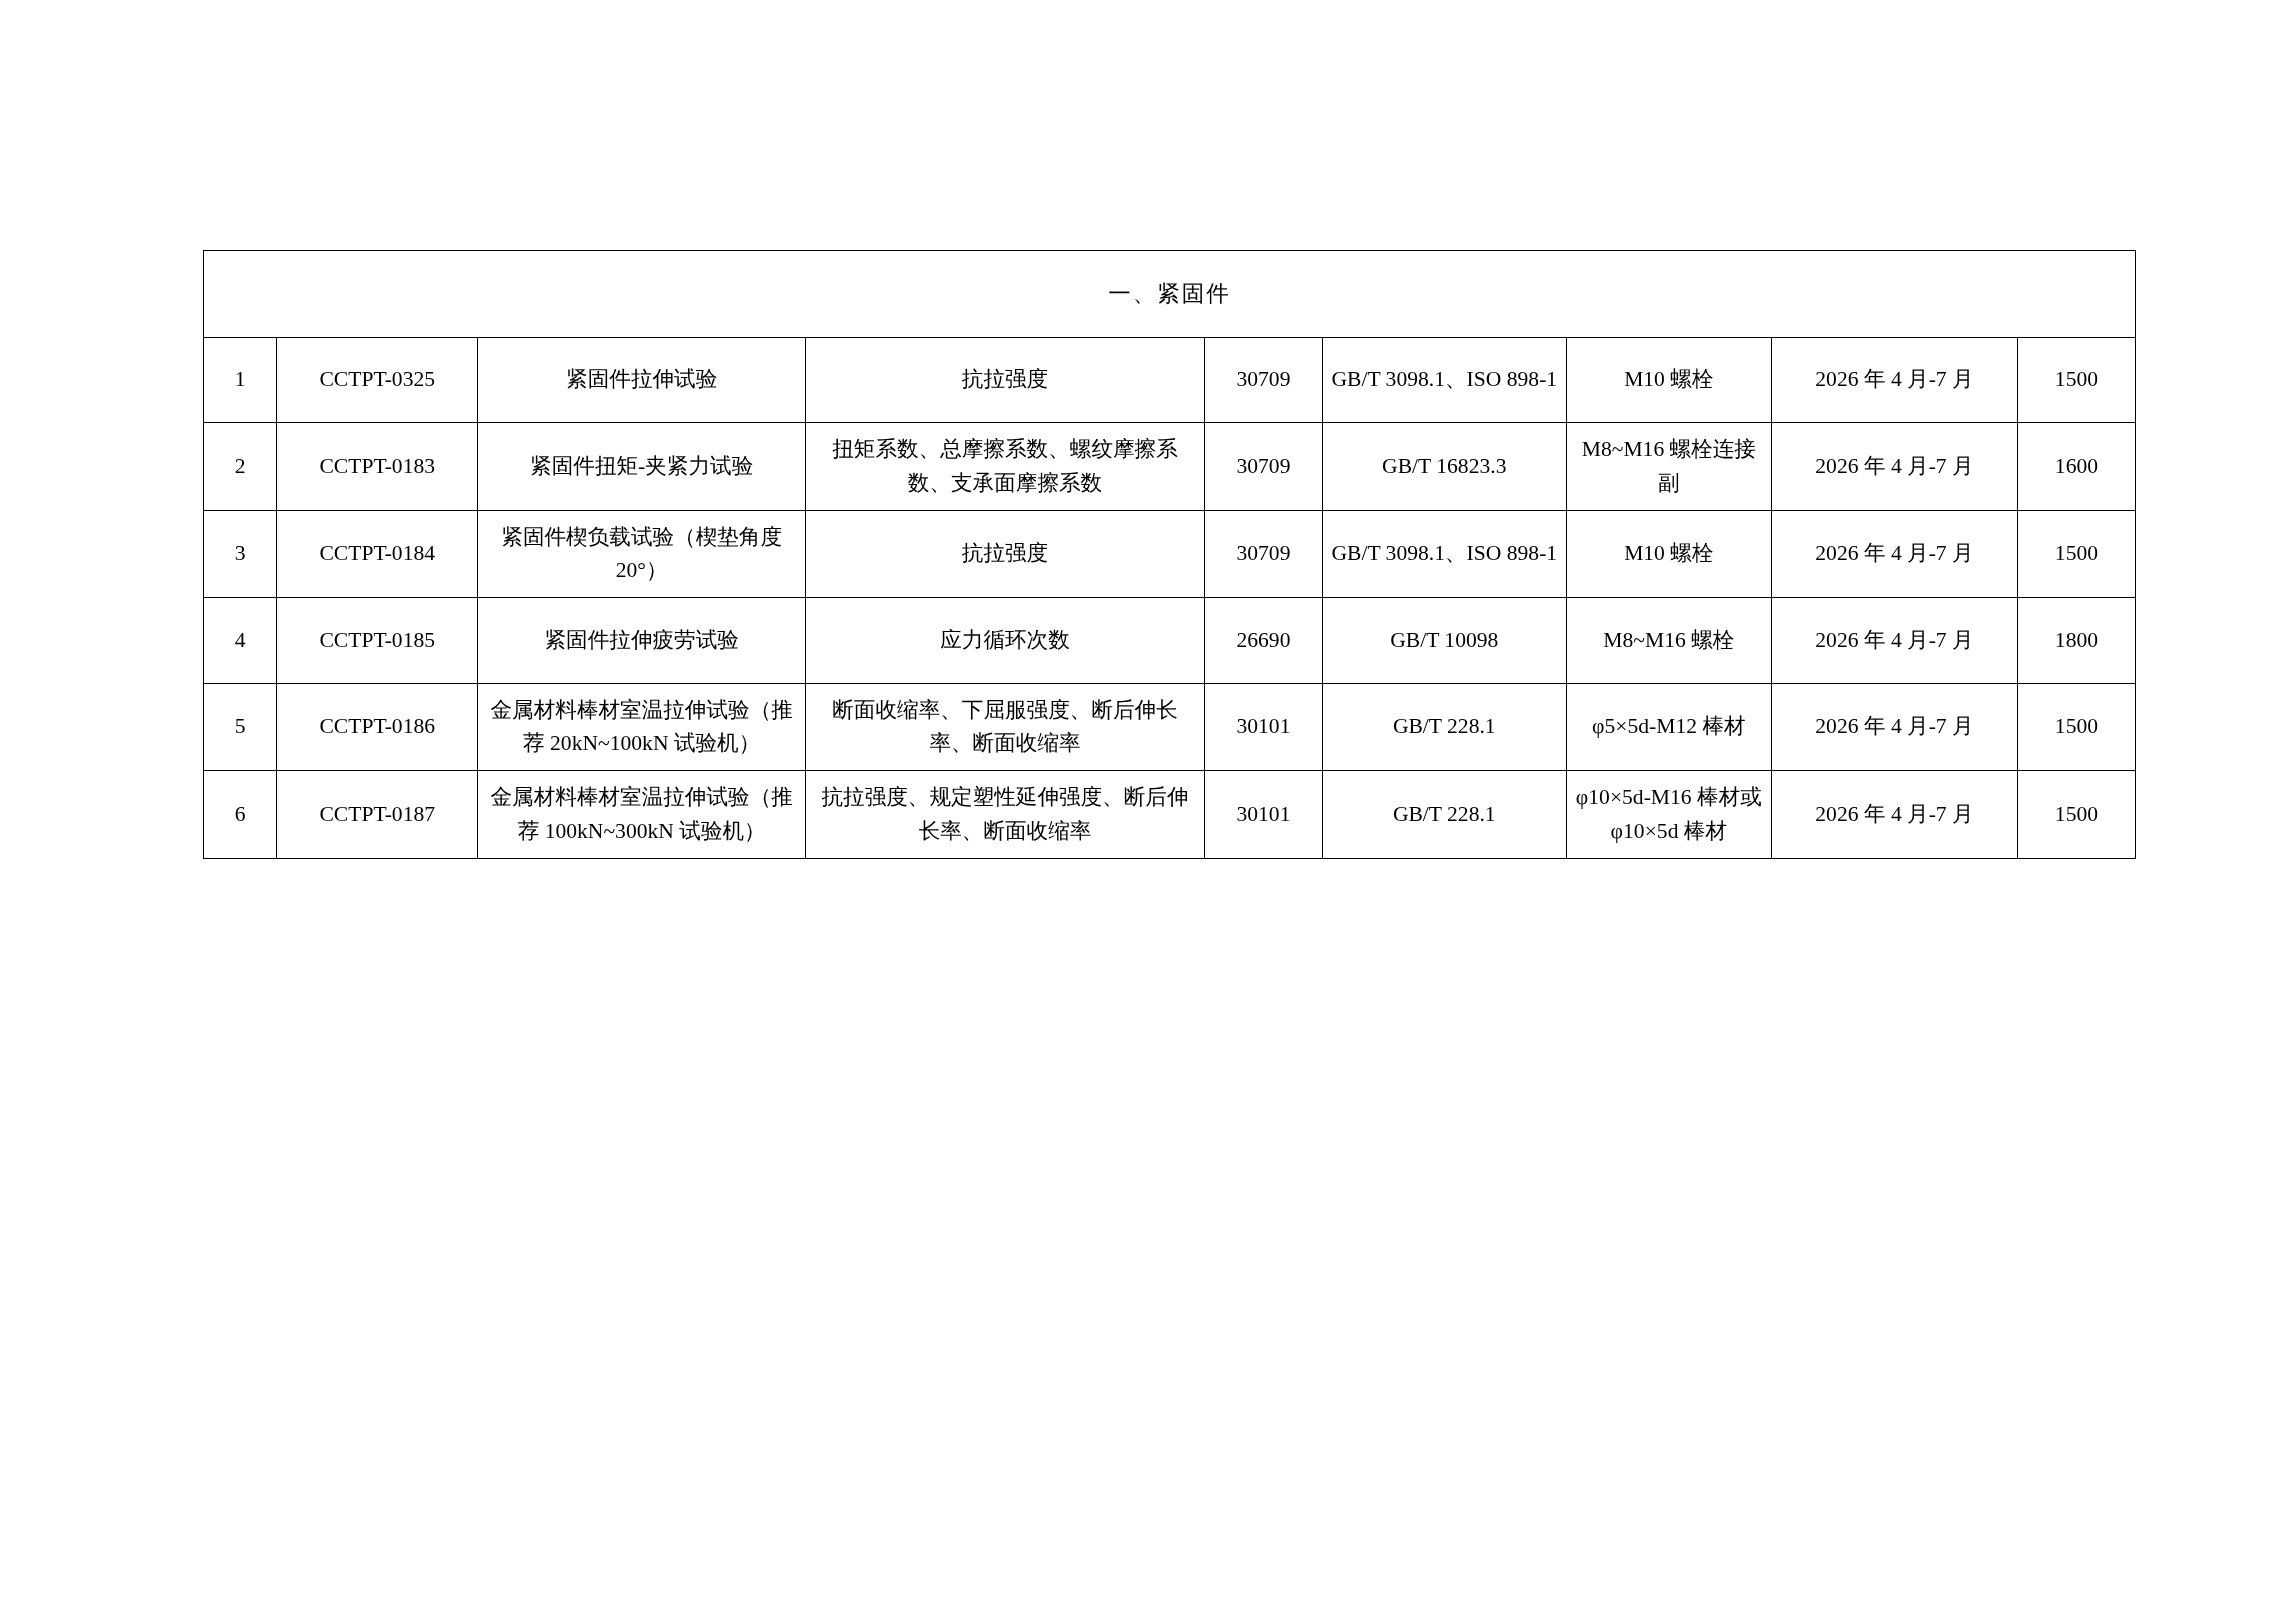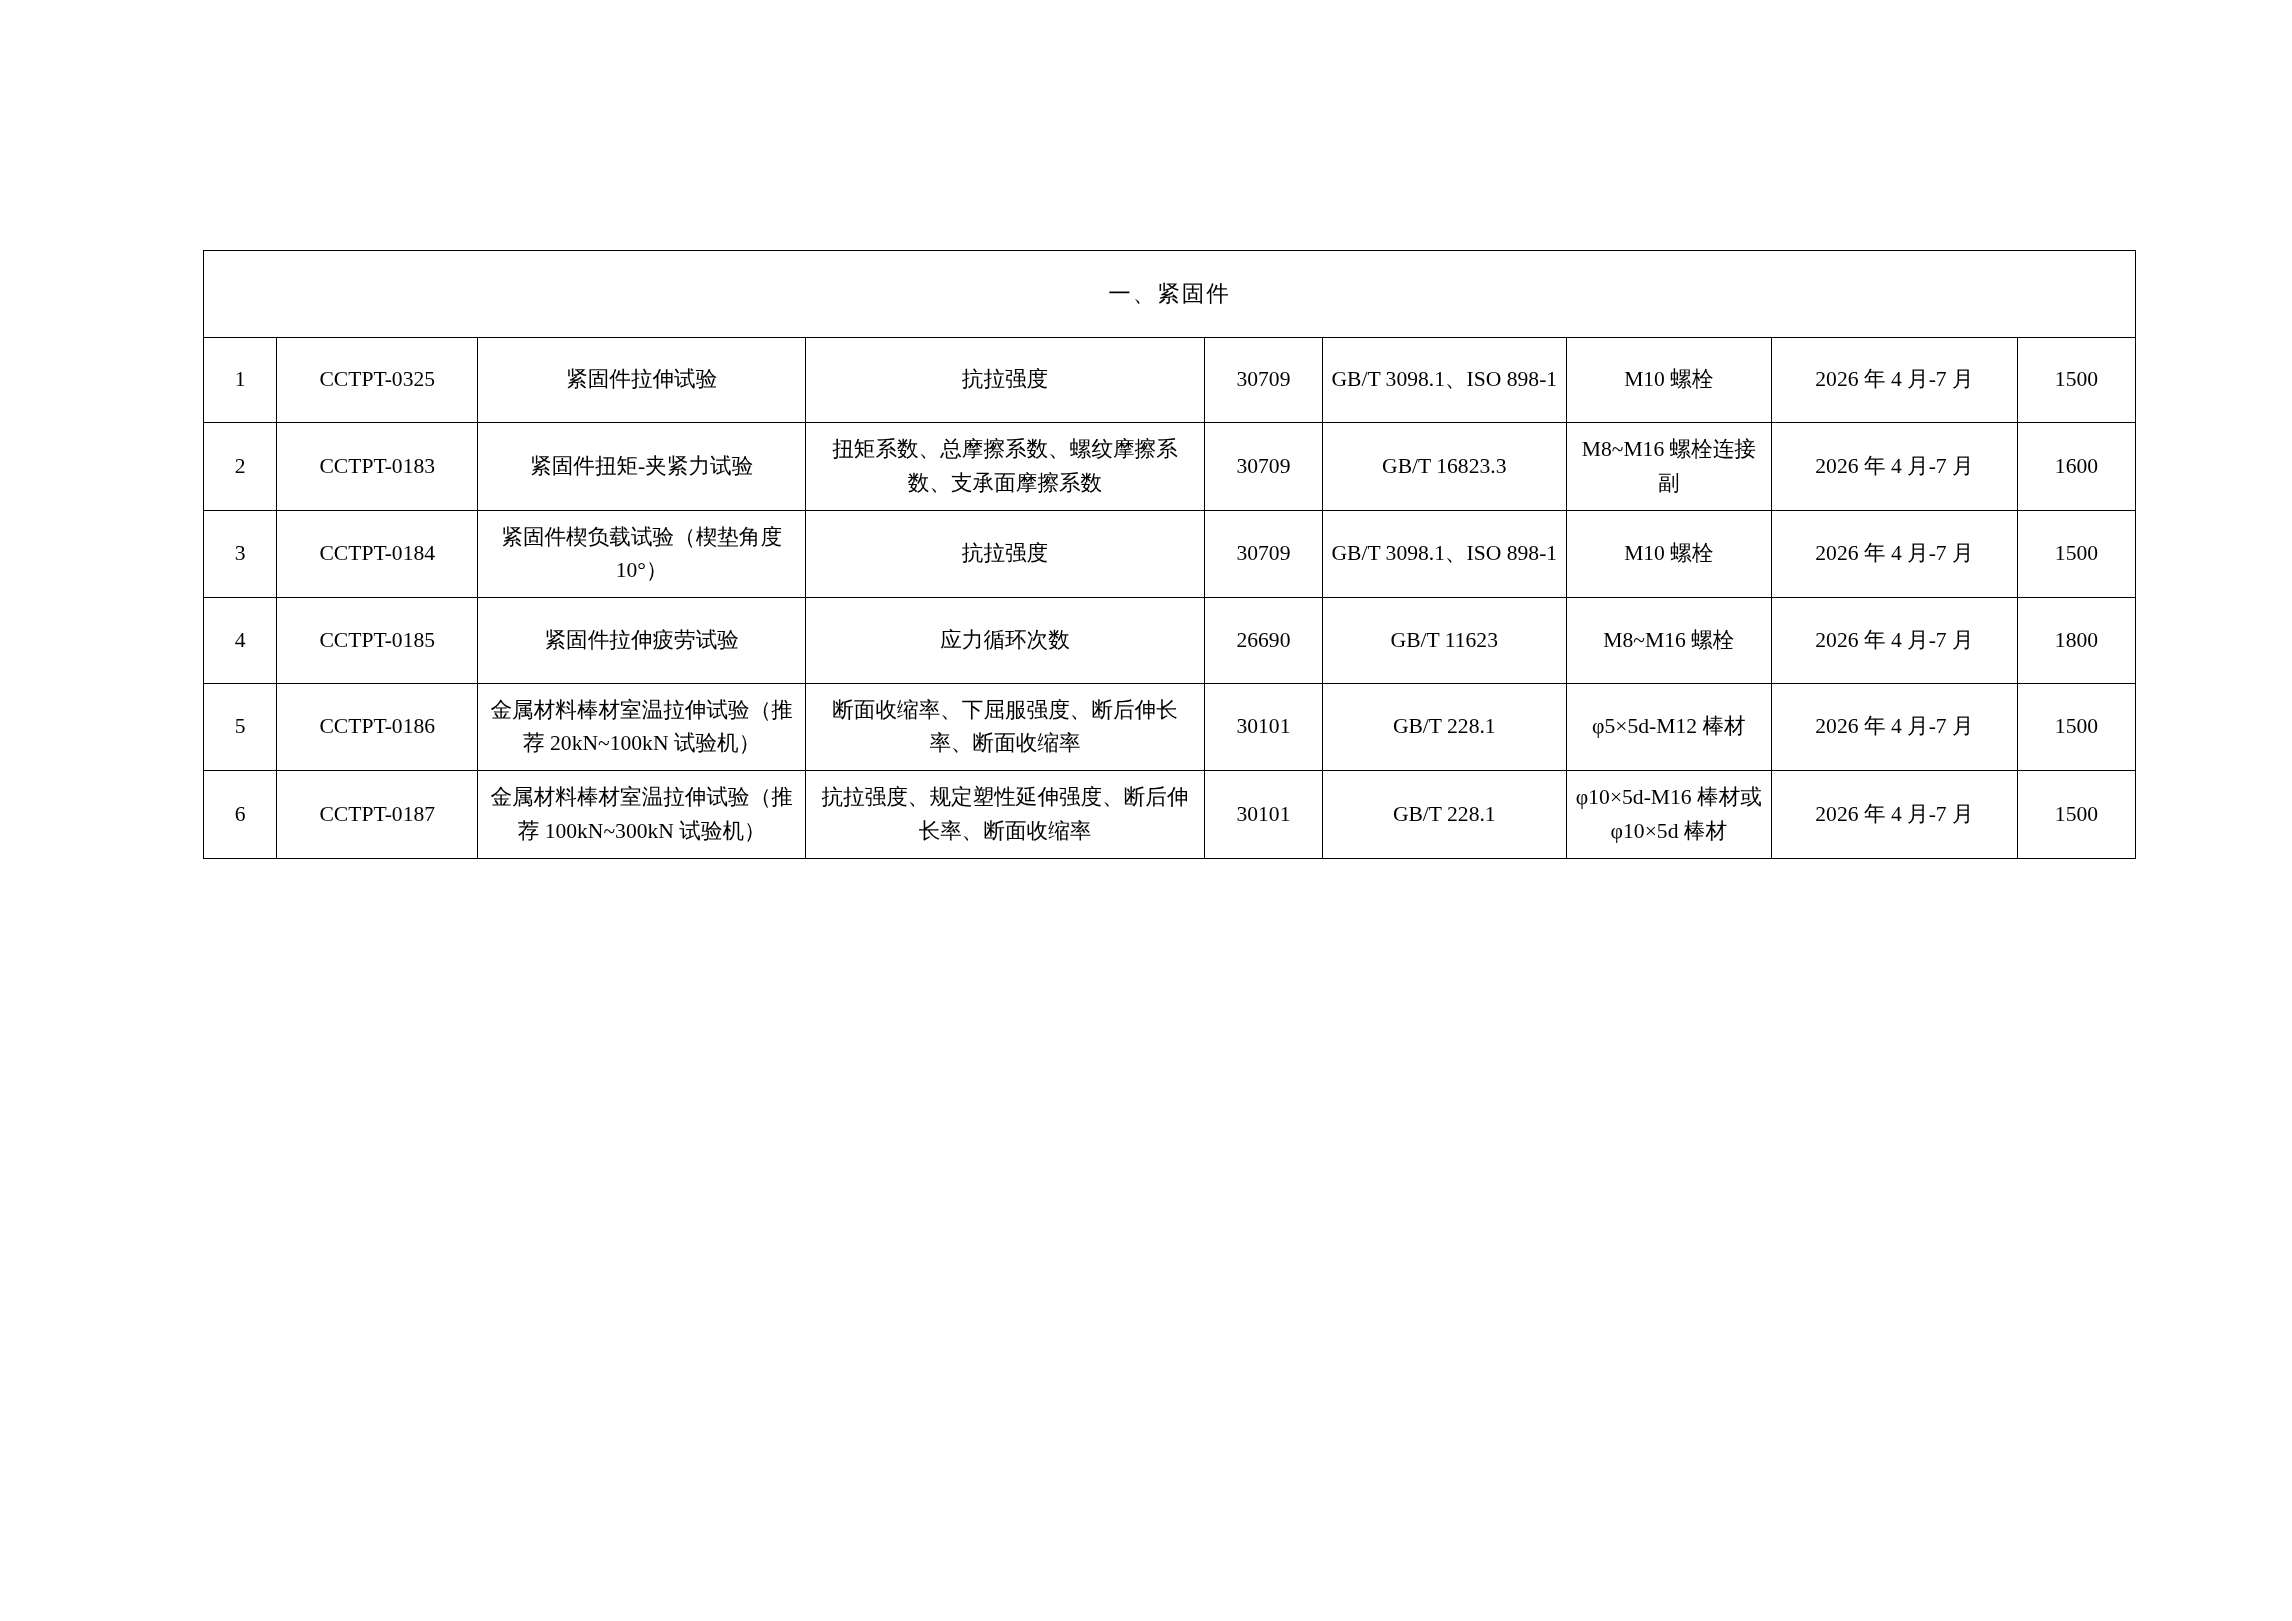--- a/index.html
+++ b/index.html
@@ -106,35 +106,35 @@
         <td>扭矩系数、总摩擦系数、螺纹摩擦系数、支承面摩擦系数</td>
         <td>30709</td>
         <td>GB/T 16823.3</td>
         <td>M8~M16 螺栓连接副</td>
         <td>2026 年 4 月-7 月</td>
         <td>1600</td>
       </tr>
       <tr class="data-row">
         <td>3</td>
         <td class="mono">CCTPT-0184</td>
-        <td>紧固件楔负载试验（楔垫角度 10°）</td>
+        <td>紧固件楔负载试验（楔垫角度 20°）</td>
         <td>抗拉强度</td>
         <td>30709</td>
         <td>GB/T 3098.1、ISO 898-1</td>
         <td>M10 螺栓</td>
         <td>2026 年 4 月-7 月</td>
         <td>1500</td>
       </tr>
       <tr class="data-row tall">
         <td>4</td>
         <td class="mono">CCTPT-0185</td>
         <td>紧固件拉伸疲劳试验</td>
         <td>应力循环次数</td>
         <td>26690</td>
-        <td>GB/T 11623</td>
+        <td>GB/T 10098</td>
         <td>M8~M16 螺栓</td>
         <td>2026 年 4 月-7 月</td>
         <td>1800</td>
       </tr>
 
 
       <tr class="data-row">
         <td>5</td>
         <td class="mono">CCTPT-0186</td>
         <td>金属材料棒材室温拉伸试验（推荐 20kN~100kN 试验机）</td>

